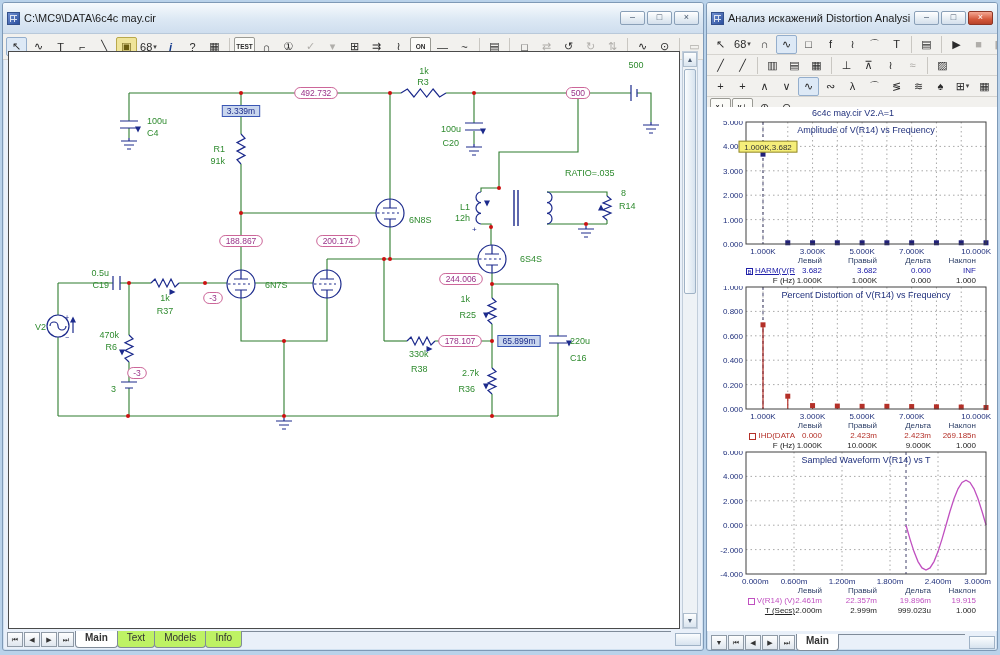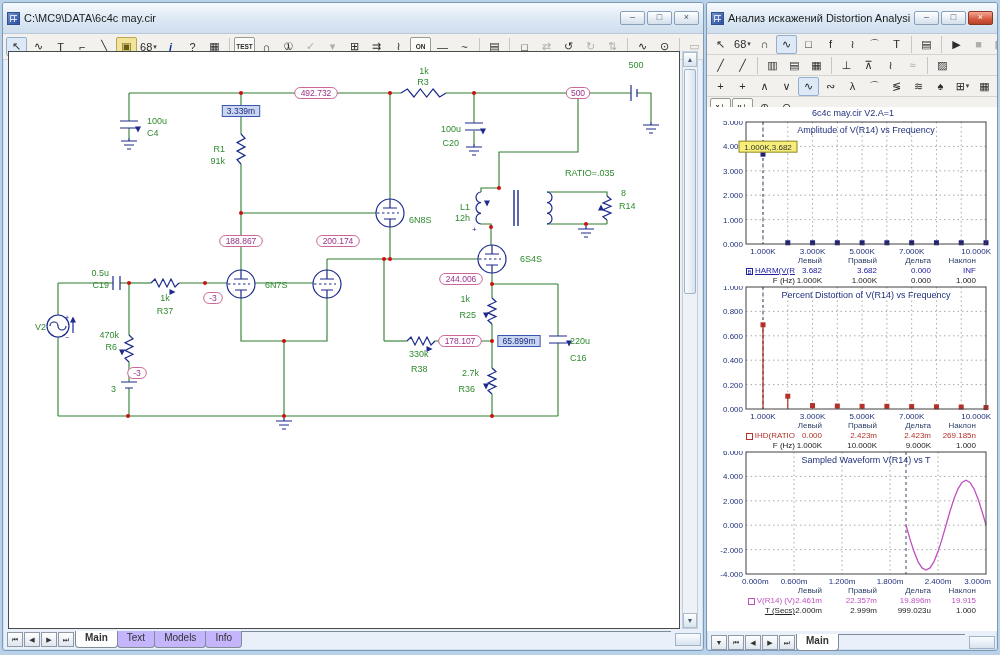--- a/index.html
+++ b/index.html
@@ -29,21 +29,21 @@
   .tbtn .dd{font-size:7px;margin-left:1px;color:#444}
   .tsep{width:1px;height:17px;background:#c9c7c2;margin:0 3px;flex:0 0 auto}
   .canvas{position:absolute;left:5px;top:48px;width:672px;height:578px;background:#fff;border:1px solid #4a4a4a}
   .vscroll{position:absolute;left:679px;top:48px;width:16px;height:578px;background:#eef2f6;border:1px solid #c2cedb}
   .vs-arrow{height:15px;border:1px solid #aebdcd;background:linear-gradient(#fdfefe,#d9e4ef);font-size:7px;text-align:center;line-height:13px;color:#4a5a70}
   .vs-thumb{position:absolute;left:1px;right:1px;top:17px;height:225px;border:1px solid #9fb2c6;border-radius:2px;background:linear-gradient(90deg,#fbfdfe,#d7e3ef)}
   .vs-arrow.bottom{position:absolute;bottom:0;left:0;right:0}
   .tabbar{position:absolute;left:2px;right:2px;top:628px;height:15px;background:#e9f0f9;display:flex;align-items:flex-start;gap:0;padding-left:2px}
   .win-right .tabbar{top:auto;bottom:1px;left:2px;right:2px}
   .navbtn{width:16px;height:15px;border:1px solid #8f9aa6;background:linear-gradient(#fefefe,#dfe6ee);font-size:7px;line-height:13px;text-align:center;color:#333;margin-right:1px;margin-top:1px}
-  .tab{height:17px;padding:1px 9px 0;border:1px solid #7f8b99;border-top:none;background:#c4b5fd;font-size:10px;color:#333;margin-right:-1px;border-radius:0 0 4px 4px}
+  .tab{height:17px;padding:1px 9px 0;border:1px solid #7f8b99;border-top:none;background:#bef264;font-size:10px;color:#333;margin-right:-1px;border-radius:0 0 4px 4px}
   .tab.active{background:#fff;font-weight:bold;z-index:2;position:relative}
   .tab-strip-line{flex:1;border-top:1px solid #7f8b99;height:0;margin-top:0}
   .mini-scroll{width:26px;height:13px;margin-top:2px;border:1px solid #9fb2c6;background:linear-gradient(#fbfdfe,#d7e3ef);margin-left:4px}
   .charts{position:absolute;left:0;right:0;top:104px;bottom:19px;background:#fff;overflow:hidden}
   .chart{width:292px}
   .chart-title{text-align:center;font-size:9px;color:#20307c;height:14px;line-height:12px}
   .chart svg{display:block}
   .legend{display:grid;grid-template-columns:88px 27px 55px 54px 45px;font-size:8px;line-height:10px;padding-right:16px}
   .legend .cell{text-align:right;white-space:nowrap}
   .legend .hdr{color:#2c3e66}
@@ -481,21 +481,21 @@
           <text x="284" y="133" text-anchor="end" class="tick">10.000K</text>
         </svg>
         <div class="legend">
           <div class="cell hdr"></div>
           <div class="cell hdr">Левый</div>
           <div class="cell hdr">Правый</div>
           <div class="cell hdr">Дельта</div>
           <div class="cell hdr">Наклон</div>
           <div class="cell name" style="color: rgb(180, 48, 40);">
             <span class="lg-box"></span>
-            <span>IHD(RATIO</span>
+            <span>IHD(DATA</span>
           </div>
           <div class="cell" style="color: rgb(180, 48, 40);">0.000</div>
           <div class="cell" style="color: rgb(180, 48, 40);">2.423m</div>
           <div class="cell" style="color: rgb(180, 48, 40);">2.423m</div>
           <div class="cell" style="color: rgb(180, 48, 40);">269.185n</div>
           <div class="cell name" style="color: rgb(34, 34, 34);">
             <span>F (Hz)</span>
           </div>
           <div class="cell" style="color: rgb(34, 34, 34);">1.000K</div>
           <div class="cell" style="color: rgb(34, 34, 34);">10.000K</div>

